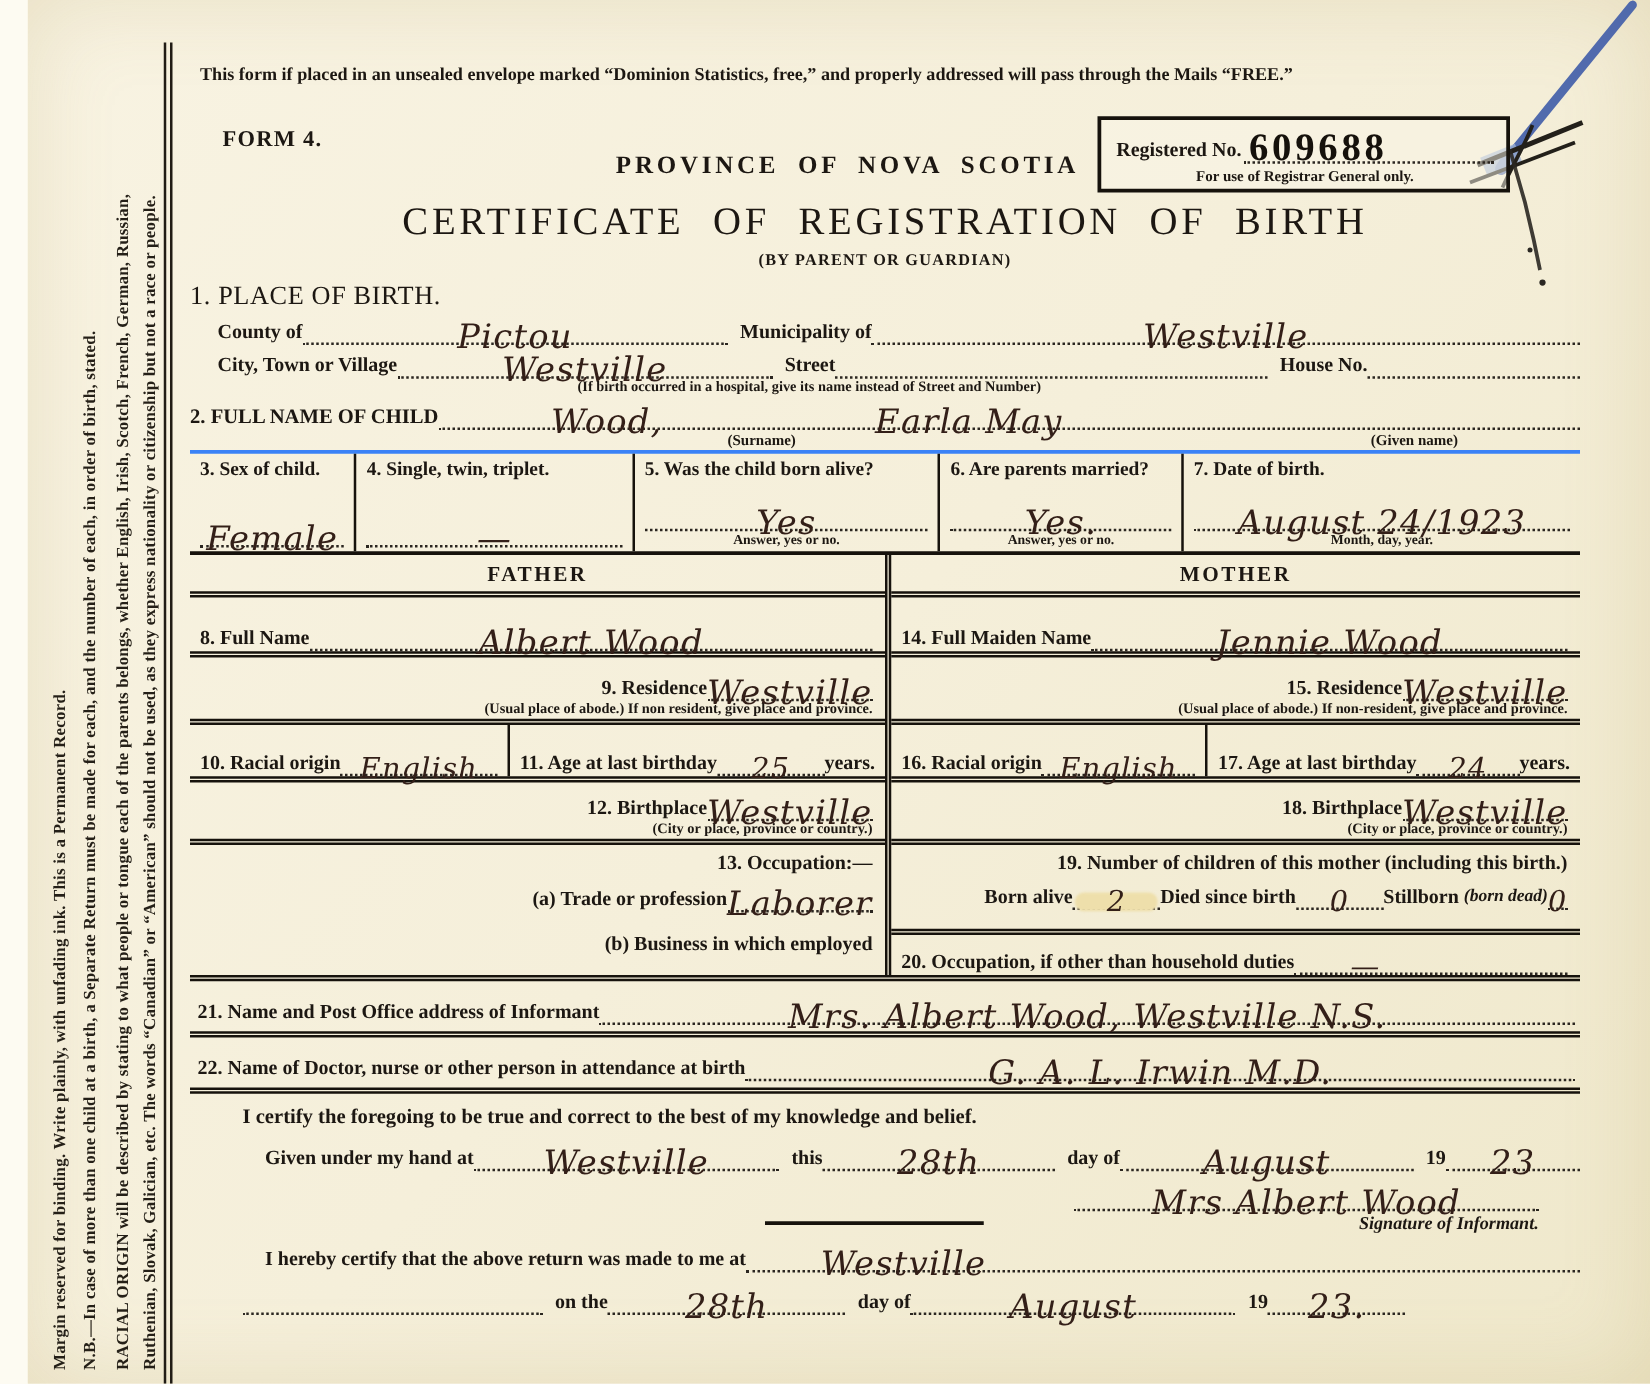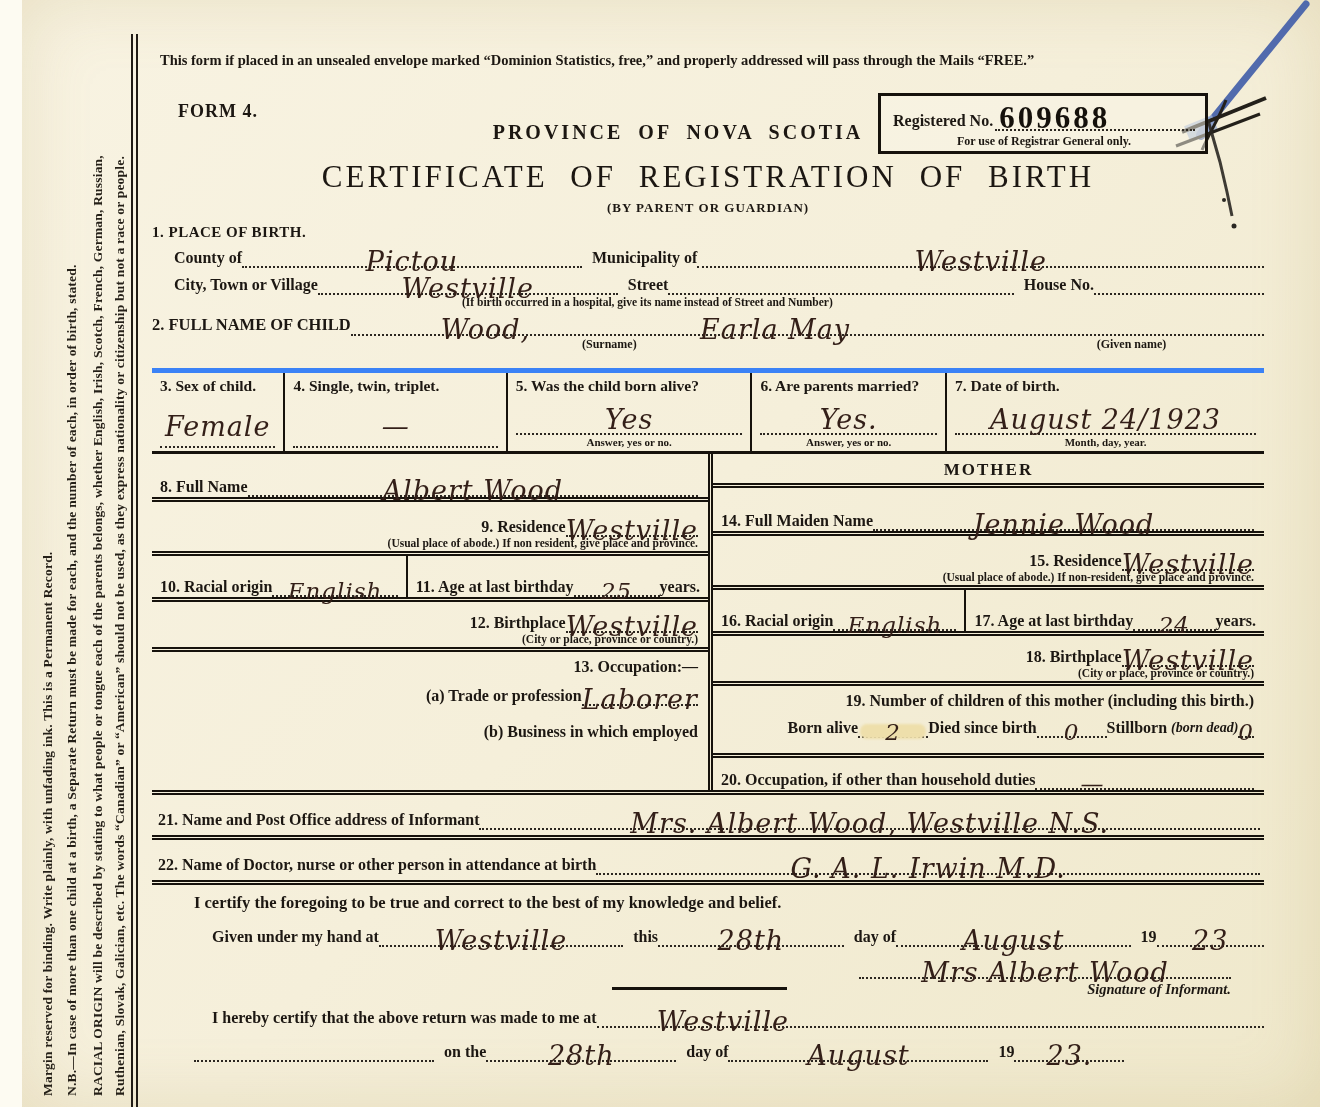--- a/index.html
+++ b/index.html
@@ -32,35 +32,35 @@
   
   .lbl{font-weight:bold;font-size:16px;white-space:nowrap;padding-bottom:1px}
   .fill{border-bottom:2px dotted #2b2620;display:flex;align-items:flex-end;
         justify-content:center;height:20px;position:relative;box-sizing:border-box}
   .grow{flex:1}
   .hw{font-family:"DejaVu Serif",serif;font-style:italic;color:#331f18;font-size:27px;
       line-height:20px;transform:translateY(6px);white-space:nowrap;letter-spacing:1px}
   .hw.sm{font-size:23px}
   .frow{display:flex;align-items:flex-end;margin-top:7px}
   .sec1{margin-top:8px}
-  .sec1h{font-size:15px;font-weight:bold;letter-spacing:.5px}
+  .sec1h{font-size:21px;font-weight:normal;letter-spacing:.5px}
   .ind{margin-left:22px}
   .w340{width:340px}.w300{width:300px}.w170{width:170px}.w250{width:250px}
   .w190{width:190px}.w260{width:260px}.w110{width:110px}.w240{width:240px}.w70{width:70px}
   .gap{margin-left:10px}
   .capline{display:flex;font-size:11.5px;font-weight:bold;margin-top:1px}
   .namecaps{display:flex;font-size:12px;font-weight:bold;margin-top:1px}
   
-  .vitals{display:flex;border-top:5px solid #3b82f6;border-bottom:3px solid #16120c;
-          margin-top:16px;height:78px}
+  .vitals{display:flex;border-top:3px solid #3b82f6;border-bottom:3px solid #16120c;
+          margin-top:0;height:78px}
   .vcell{padding:4px 8px 3px;border-right:2px solid #16120c;display:flex;
          flex-direction:column;box-sizing:border-box}
   .vcell:last-child{border-right:none}
   .vlabel{font-size:15.5px;font-weight:bold;white-space:nowrap}
-  .vfill{border-bottom:2px dotted #2b2620;flex:1;display:flex;align-items:center;justify-content:center}
+  .vfill{border-bottom:2px dotted #2b2620;flex:1;display:flex;align-items:flex-end;justify-content:center}
   .vcap{font-size:11px;font-weight:bold;text-align:center;margin-top:1px}
   
   .parents{display:flex;border-bottom:5px double #16120c}
   .pcol{width:50%;box-sizing:border-box}
   .pcol.mother{border-left:5px double #16120c}
   .phead{text-align:center;font-weight:bold;font-size:17px;letter-spacing:2px;
          padding:6px 0 3px;border-bottom:5px double #16120c}
   .prow{border-bottom:5px double #16120c;padding:2px 10px 0 8px;display:flex;
         align-items:flex-end;box-sizing:border-box}
   .prow.last{border-bottom:none}
@@ -215,20 +215,21 @@
       <div class="vfill">
         <span class="hw">August 24/1923</span>
       </div>
       <div class="vcap">Month, day, year.</div>
     </div>
   </div>
 
   <div class="parents">
 
     <div class="pcol father">
+      <div class="phead">FATHER</div>
       <div class="prow h48">
         <span class="lbl">8. Full Name</span>
         <span class="fill grow">
           <span class="hw">Albert Wood</span>
         </span>
       </div>
       <div class="prow h54 pcolumn">
         <div class="subrow">
           <span class="lbl">9. Residence</span>
           <span class="fill grow">

